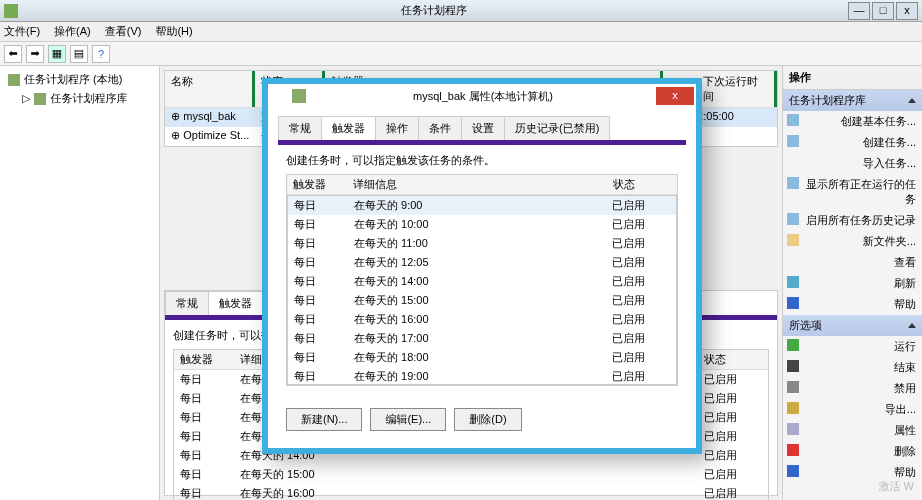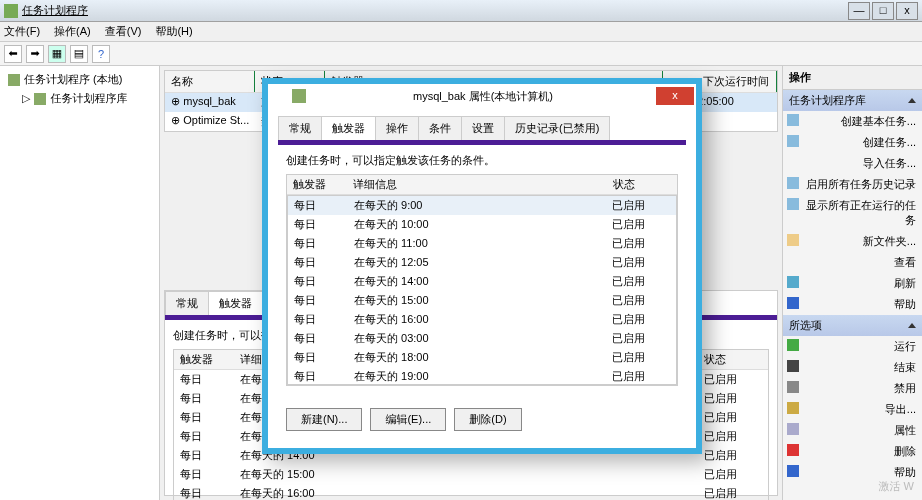--- a/index.html
+++ b/index.html
@@ -1,38 +1,38 @@
 <!DOCTYPE html>
 <html><head>
 <meta charset="utf-8">
 <style>
 * { box-sizing: border-box; margin: 0; padding: 0; font-family: "Microsoft YaHei", Tahoma, sans-serif; font-size: 11px; }
 body { background: #fff; width: 922px; height: 500px; overflow: hidden; position: relative; }
 
 .title-bar { height: 22px; background: linear-gradient(#e8f0f8,#d0d8e0); display: flex; align-items: center; padding: 0 4px; border-bottom: 1px solid #a0a0a0; }
 .title-bar .icon { width: 14px; height: 14px; background: #7a5; margin-right: 4px; }
-.title-bar .title { flex: 1; text-align: left; text-decoration: underline; }
+.title-bar .title { flex: 1; text-align: center; }
 .win-btns { display: flex; }
 .win-btn { width: 22px; height: 18px; border: 1px solid #888; background: #d8e0e8; margin-left: 2px; text-align: center; line-height: 14px; cursor: pointer; }
 
 .menu-bar { height: 20px; background: #f0f0f0; display: flex; align-items: center; padding: 0 4px; border-bottom: 1px solid #ccc; }
 .menu-bar span { margin-right: 14px; cursor: pointer; }
 
 .tool-bar { height: 24px; background: #f4f4f4; display: flex; align-items: center; padding: 0 4px; border-bottom: 1px solid #ccc; gap: 4px; }
 .tb-btn { width: 18px; height: 18px; border: 1px solid #bbb; background: #fff; cursor: pointer; display: flex; align-items: center; justify-content: center; }
 
 .main { display: flex; height: 434px; }
 .tree-pane { width: 160px; border-right: 1px solid #ccc; background: #fff; padding: 4px; }
 .tree-item { padding: 2px 4px; cursor: pointer; display: flex; align-items: center; gap: 4px; }
 .tree-ico { width: 12px; height: 12px; background: #8a6; display: inline-block; }
 
 .center { flex: 1; background: #f0f0f0; position: relative; overflow: hidden; }
 .task-list { background: #fff; border: 1px solid #ccc; margin: 4px; }
 .tl-head { display: flex; background: #f4f4f4; border-bottom: 1px solid #ddd; }
-.tl-head div { padding: 3px 6px; border-right: 1px solid #15803d; }
+.tl-head div { padding: 3px 6px; border-right: 3px solid #15803d; }
 .tl-row { display: flex; padding: 2px 6px; }
 .tl-row.sel { background: #d8e8f8; }
 .c-name { width: 90px; } .c-stat { width: 70px; } .c-trig { flex: 1; } .c-next { width: 80px; margin-left: 34px; }
 
 .detail-pane { margin: 4px; background: #fff; border: 1px solid #ccc; position: absolute; top: 220px; left: 0; right: 0; bottom: 0; }
 .tabs { display: flex; border-bottom: 5px solid #4c1d95; }
 .tab { padding: 4px 10px; border: 1px solid #ccc; border-bottom: none; background: #f0f0f0; margin-right: -1px; cursor: pointer; }
 .tab.active { background: #fff; }
 .tab-body { padding: 8px; font-size: 11px; }
 .note { margin-bottom: 6px; }
@@ -201,22 +201,22 @@
   <div class="actions-pane">
     <div class="ap-header">操作</div>
     <div class="ap-group-head">
       <span>任务计划程序库</span>
       <span class="chev"></span>
     </div>
     <div id="ap-items1">
         <div class="ap-item"><span class="ap-ico ico-doc"></span>创建基本任务...</div>
         <div class="ap-item"><span class="ap-ico ico-doc"></span>创建任务...</div>
         <div class="ap-item"><span class="ap-ico "></span>导入任务...</div>
+        <div class="ap-item"><span class="ap-ico ico-doc"></span>显示所有正在运行的任务</div>
         <div class="ap-item"><span class="ap-ico ico-doc"></span>启用所有任务历史记录</div>
-        <div class="ap-item"><span class="ap-ico ico-doc"></span>显示所有正在运行的任务</div>
         <div class="ap-item"><span class="ap-ico ico-folder"></span>新文件夹...</div>
         <div class="ap-item"><span class="ap-ico "></span>查看</div>
         <div class="ap-item"><span class="ap-ico ico-ref"></span>刷新</div>
         <div class="ap-item"><span class="ap-ico ico-help"></span>帮助</div>
       </div>
     <div class="ap-group-head">
       <span>所选项</span>
       <span class="chev"></span>
     </div>
     <div id="ap-items2">
@@ -285,21 +285,21 @@
               <div class="tc-d">在每天的 15:00</div>
               <div class="tc-s">已启用</div>
             </div>
             <div class="trg-row">
               <div class="tc-t">每日</div>
               <div class="tc-d">在每天的 16:00</div>
               <div class="tc-s">已启用</div>
             </div>
             <div class="trg-row">
               <div class="tc-t">每日</div>
-              <div class="tc-d">在每天的 03:00</div>
+              <div class="tc-d">在每天的 17:00</div>
               <div class="tc-s">已启用</div>
             </div>
             <div class="trg-row">
               <div class="tc-t">每日</div>
               <div class="tc-d">在每天的 18:00</div>
               <div class="tc-s">已启用</div>
             </div>
             <div class="trg-row">
               <div class="tc-t">每日</div>
               <div class="tc-d">在每天的 19:00</div>

